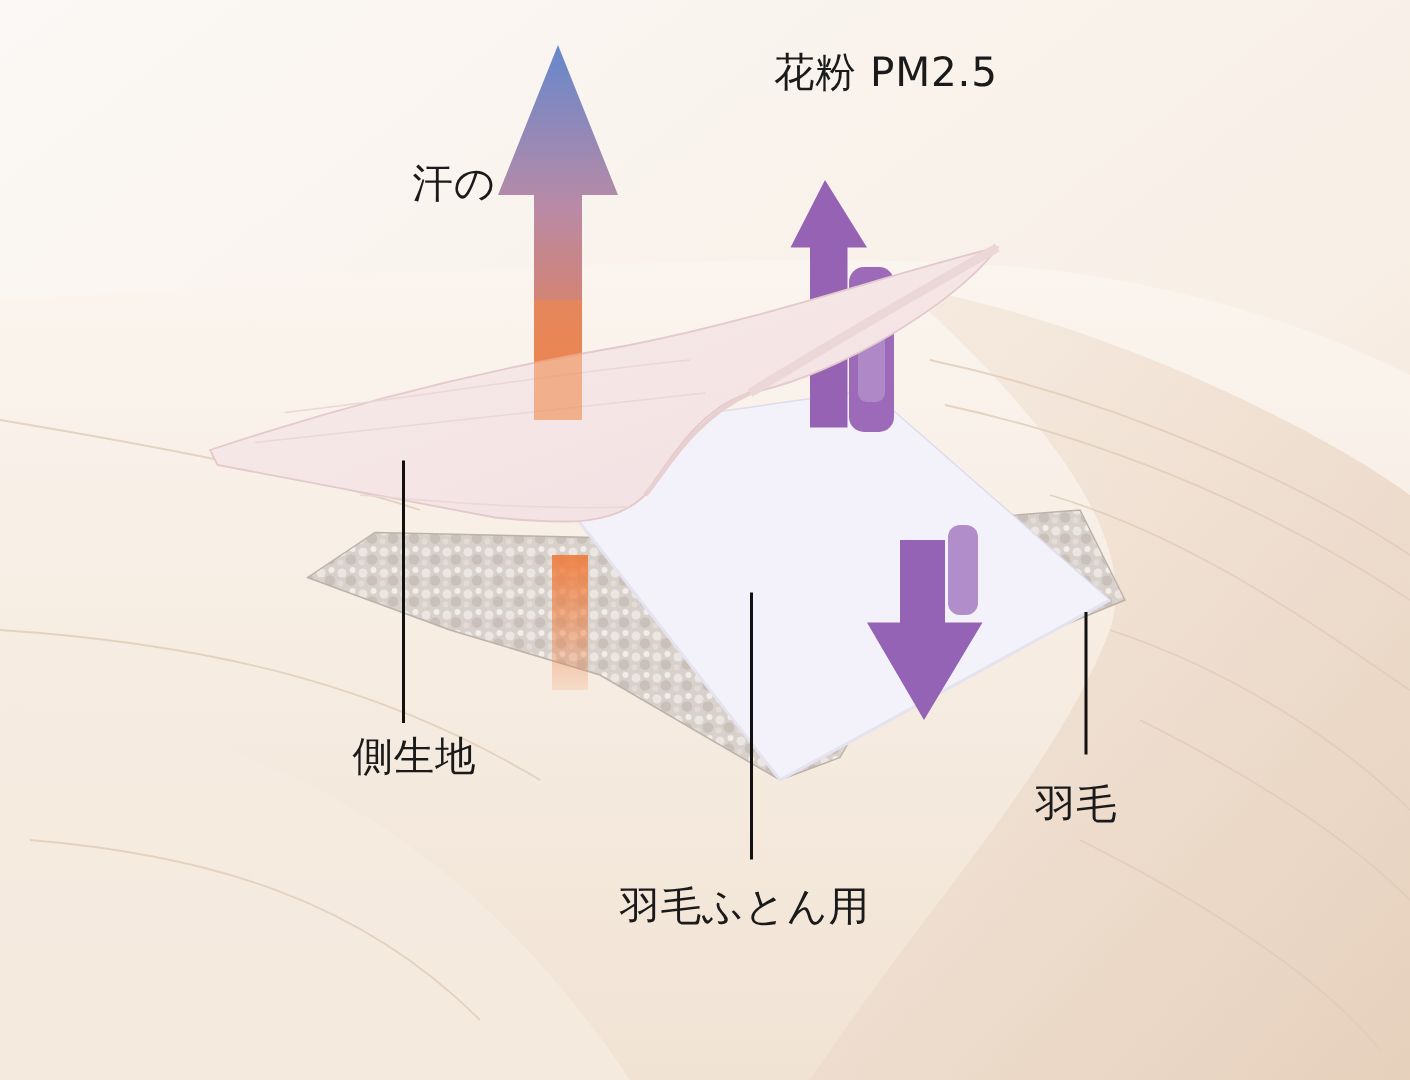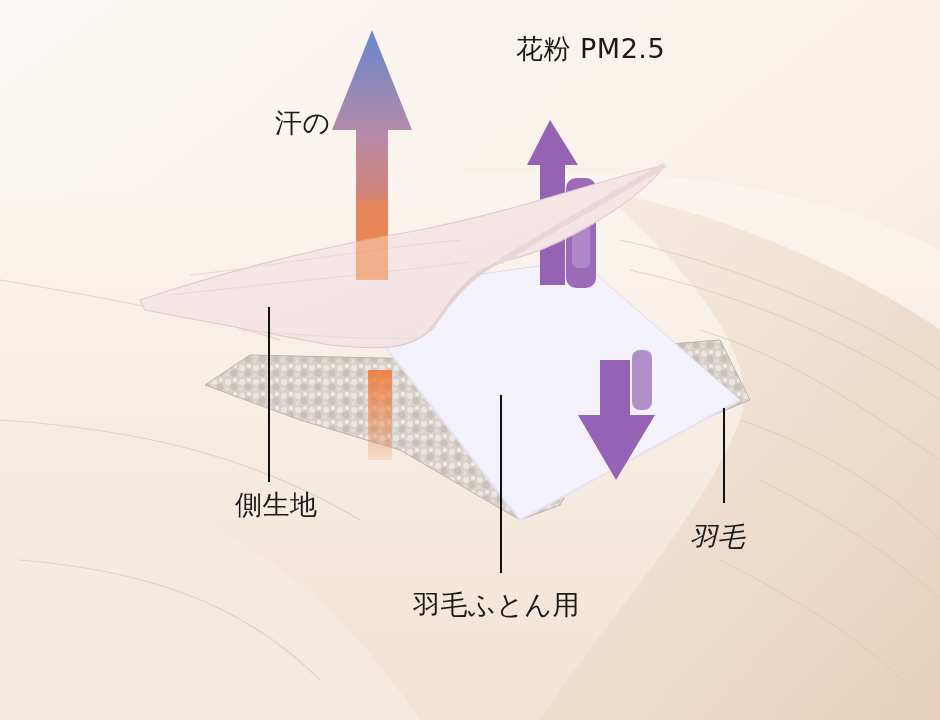--- a/index.html
+++ b/index.html
@@ -107,14 +107,14 @@
 
   <div class="leader" style="left:268px; top:307px; height:175px;"></div>
   <div class="label" style="left:218px; top:488px;margin-left:17px;">側生地</div>
 
   <div class="leader" style="left:500px; top:395px; height:178px;"></div>
   <div class="label" style="left:383px; top:588px; ">
     <span class="line" style="padding-left:30px;">羽毛ふとん用</span>
   </div>
 
   <div class="leader" style="left:723px; top:408px; height:95px;"></div>
-  <div class="label" style="left:690px; top:520px;font-style:italic;">羽毛</div>
+  <div class="label" style="left:690px; top:520px;">羽毛</div>
 </div>
 
 </body></html>

